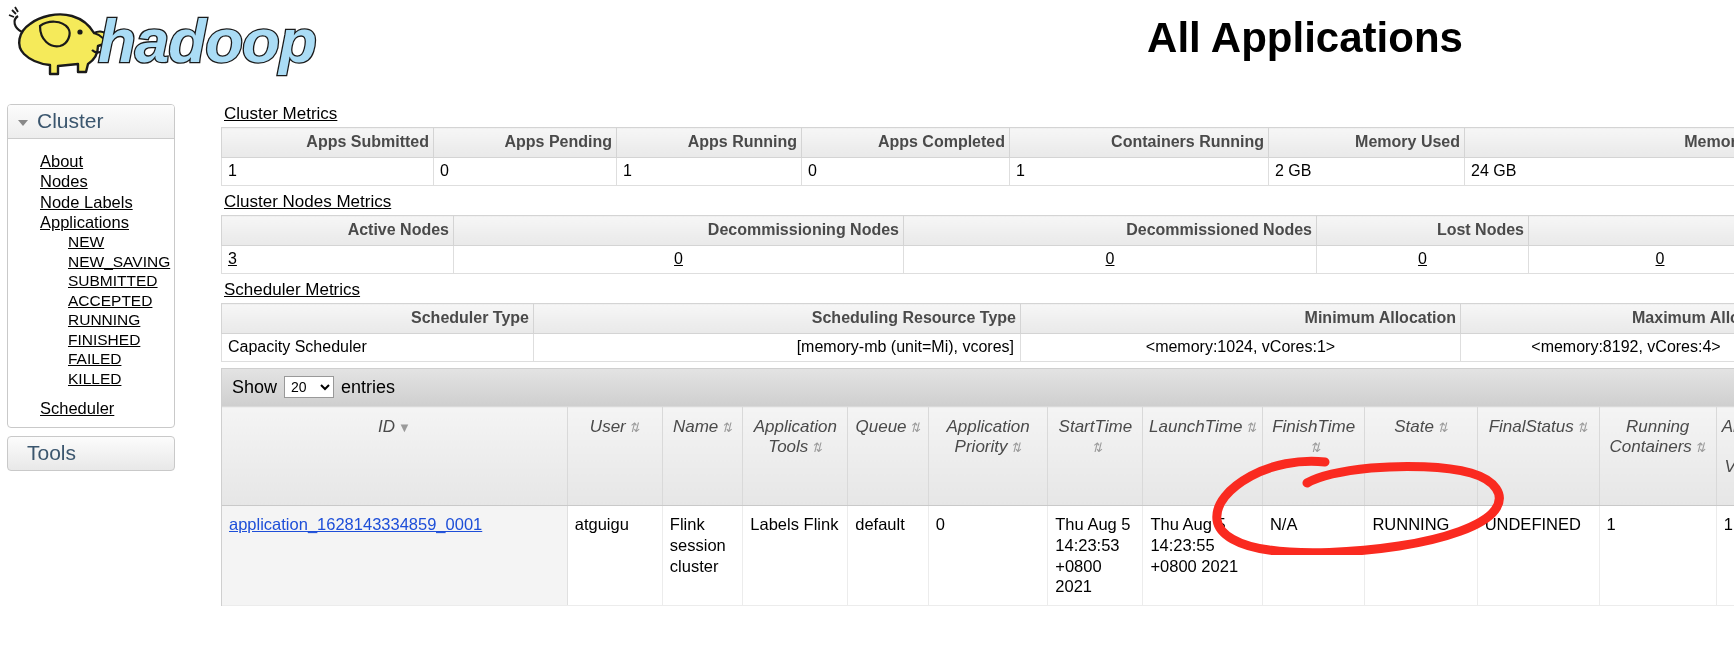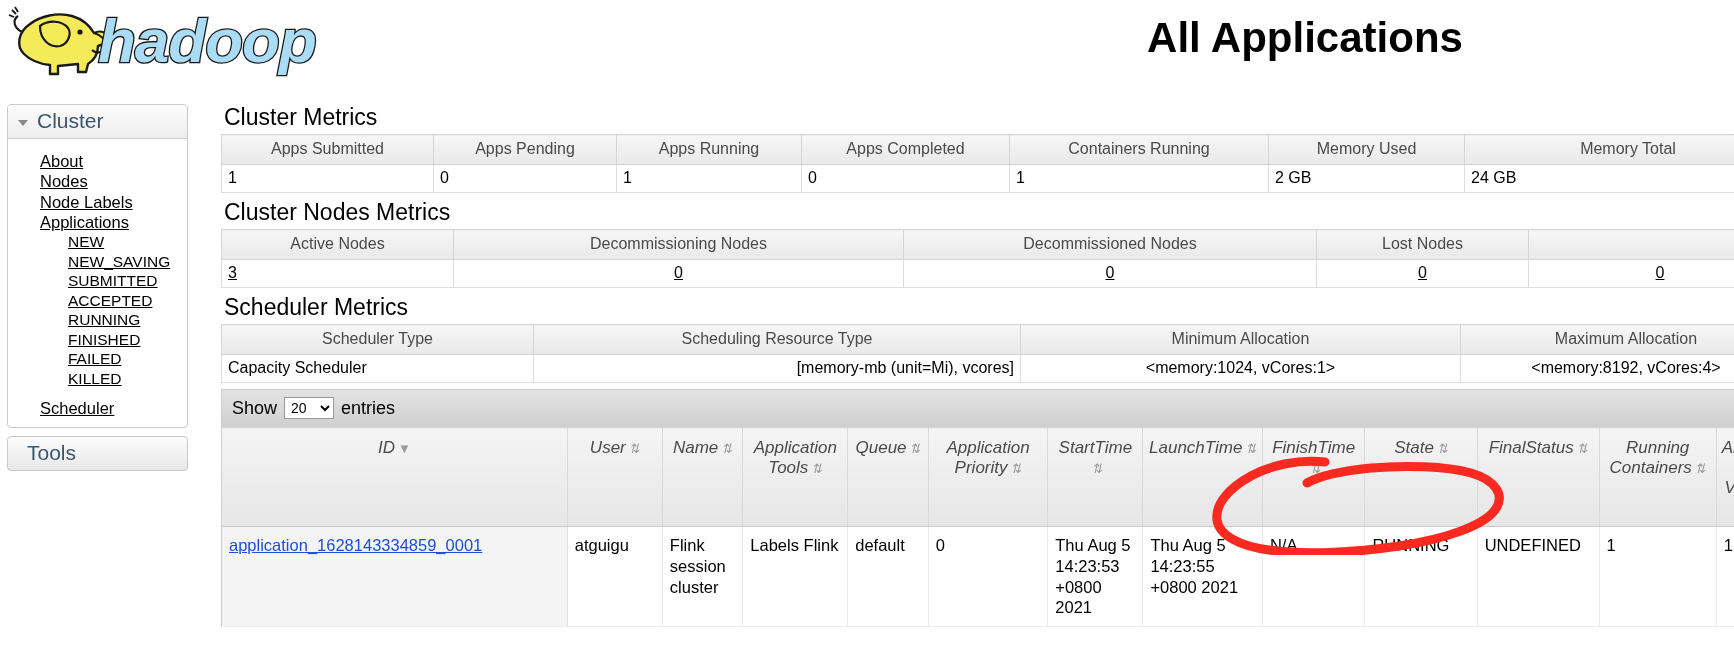--- a/index.html
+++ b/index.html
@@ -34,21 +34,21 @@
     font-weight: bold;
     color: #000;
     letter-spacing: 0px;
     font-family: "Liberation Sans", sans-serif;
   }
 
   
   .sidebar {
     position: absolute;
     left: 7px; top: 104px;
-    width: 181px;
+    width: 168px;
   }
   .nav-box {
     border: 1px solid #c9c9c9;
     border-radius: 4px;
     background: #fff;
     overflow: hidden;
   }
   .nav-head {
     background: linear-gradient(to bottom, #fcfcfc 0%, #ededed 100%);
     border-bottom: 1px solid #ccc;
@@ -105,38 +105,39 @@
     line-height: 1.05;
   }
 
   
   .main {
     position: absolute;
     left: 221px; top: 104px;
     width: 1513px;
   }
   .section-title {
-    font-size: 23px;
+    font-size: 17px;
     color: #000;
     margin: 0 0 3px 3px;
     font-family: "Liberation Sans", sans-serif;
+    text-decoration: underline;
   }
   table.metrics {
     border-collapse: collapse;
     table-layout: fixed;
     width: 1570px;
     font-size: 15.5px;
     margin-bottom: 6px;
   }
   table.metrics th {
     background: linear-gradient(to bottom, #f6f6f6 0%, #e9e9e9 100%);
     border: 1px solid #d4d4d4;
     color: #4a4a4a;
-    font-weight: normal;
-    text-align: center;
+    font-weight: bold;
+    text-align: right;
     padding: 5px 4px 6px 4px;
     font-size: 16px;
     white-space: nowrap;
     overflow: hidden;
   }
   table.metrics td {
     border: 1px solid #dedede;
     border-top: none;
     padding: 4px 6px 5px 6px;
     color: #000;

